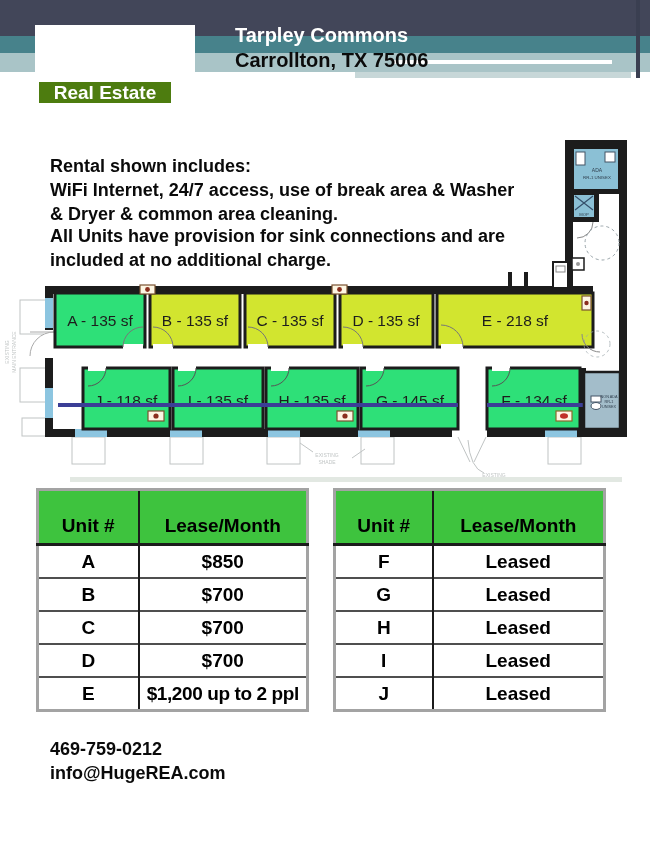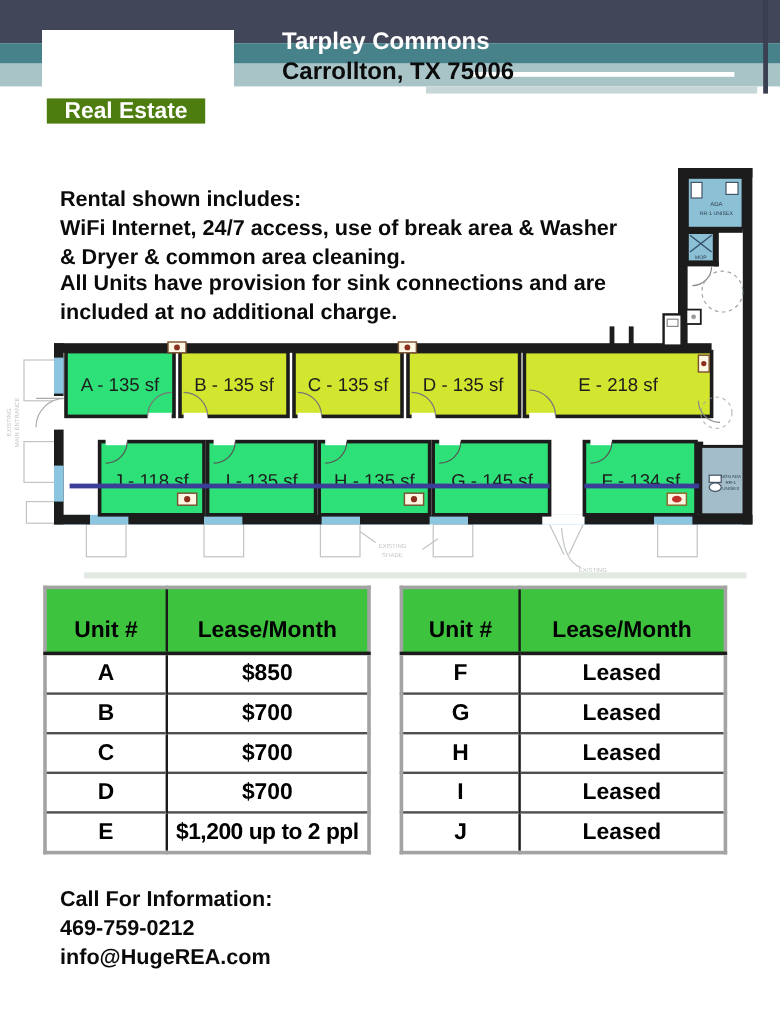--- a/index.html
+++ b/index.html
@@ -297,16 +297,15 @@
       <td>Leased</td>
     </tr>
     <tr>
       <td>J</td>
       <td>Leased</td>
     </tr>
   </tbody>
 </table>
 
 <div class="abs contact">
-  <div>Call For Information:</div>
   <div>469-759-0212</div>
   <div>info@HugeREA.com</div>
 </div>
 
 </body></html>

